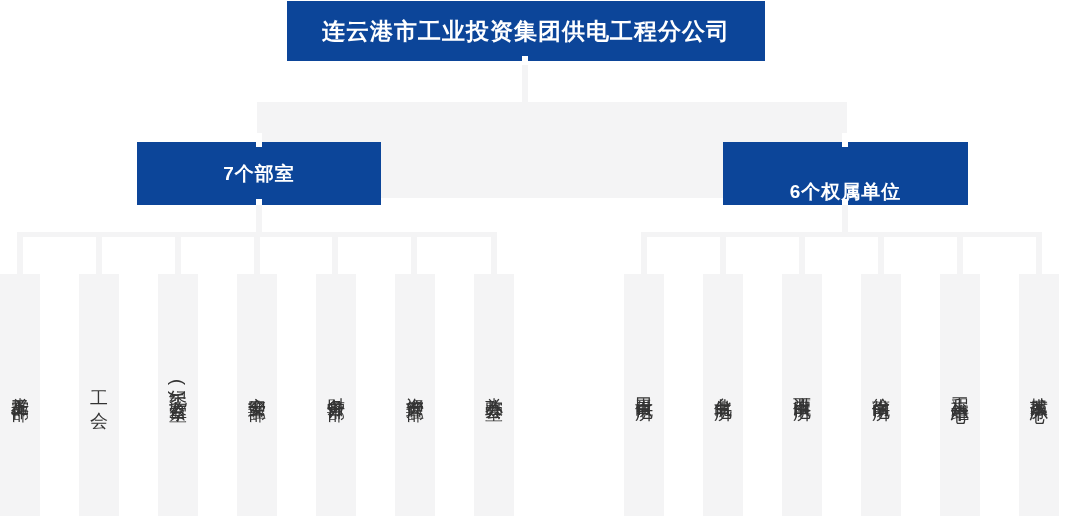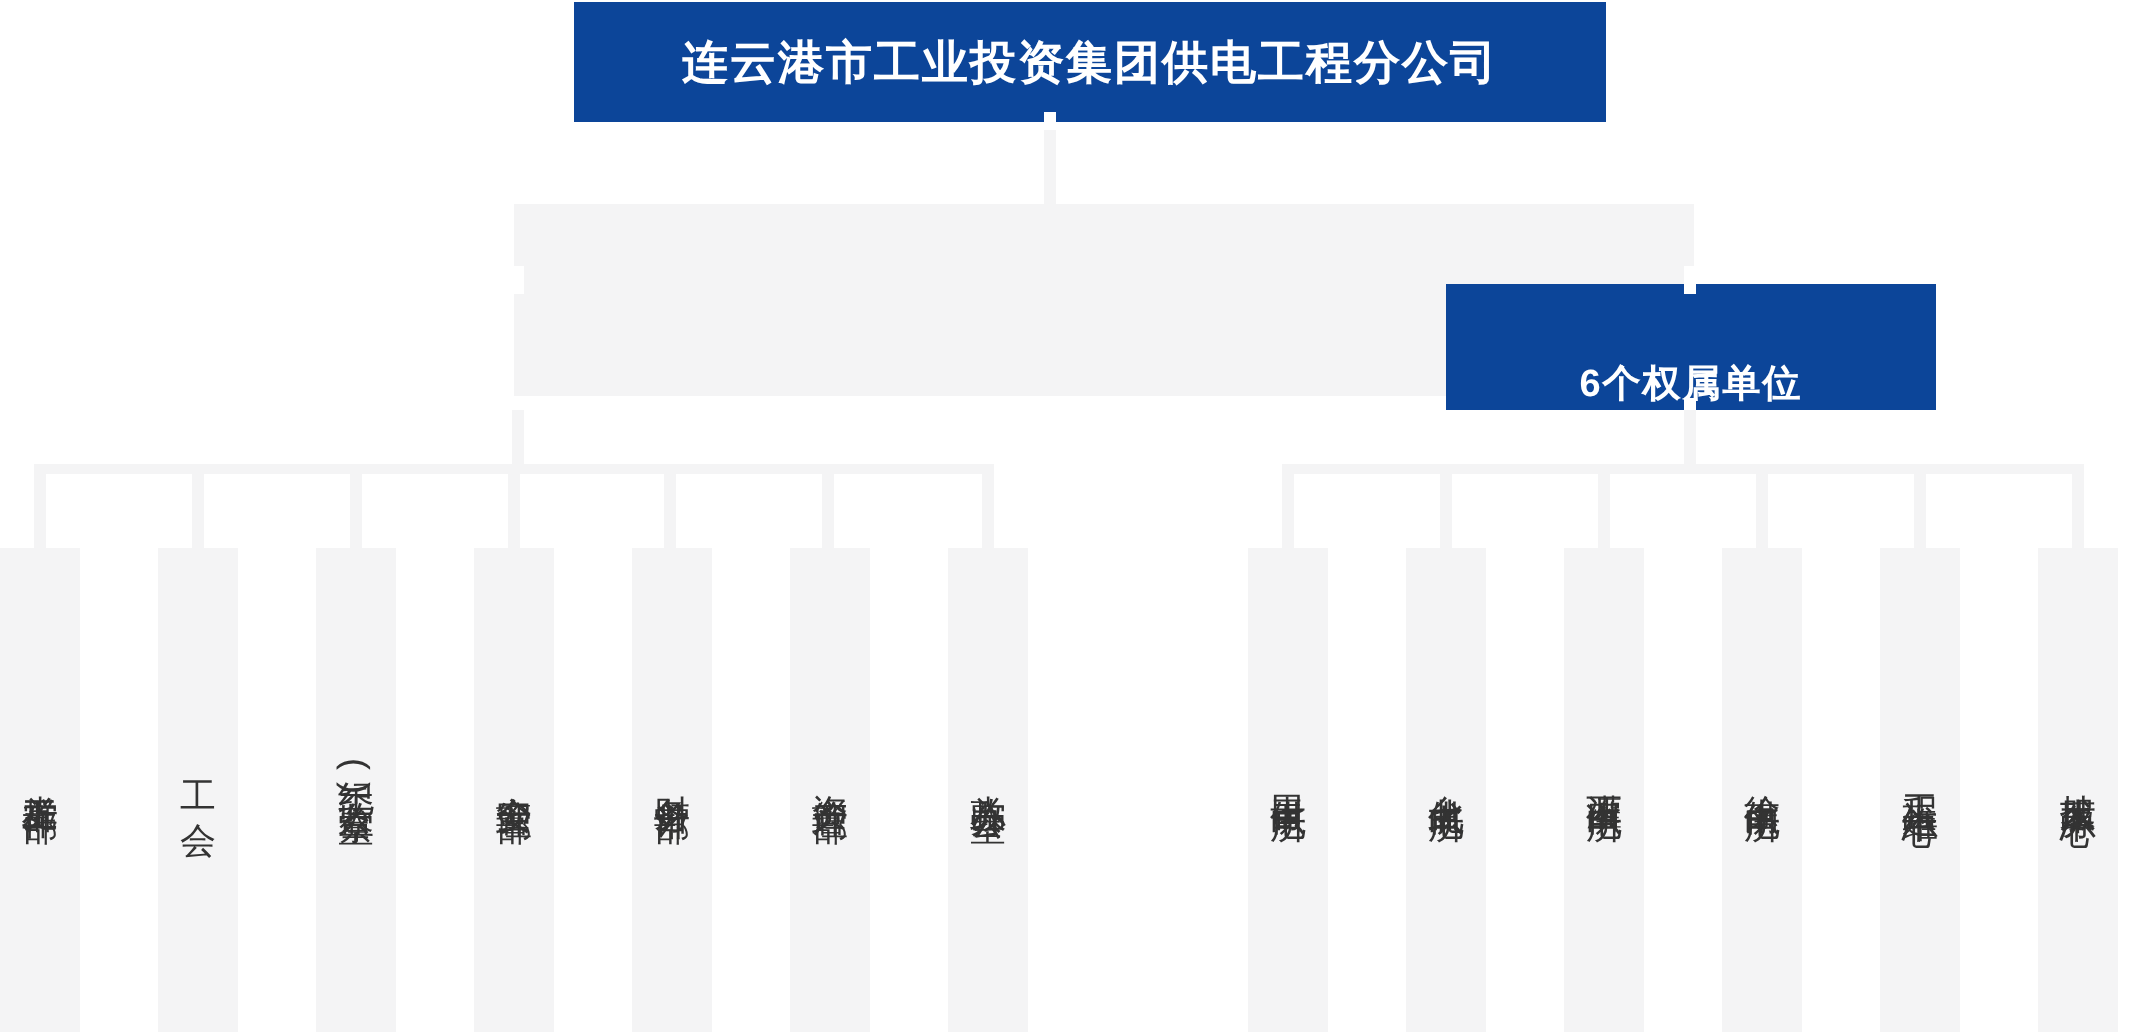--- a/index.html
+++ b/index.html
@@ -21,21 +21,21 @@
   .node-blue {
     position: absolute;
     background: #0c4599;
     color: #ffffff;
     display: flex;
     align-items: center;
     justify-content: center;
     font-weight: bold;
   }
   .root-node {
-    left: 287px; top: 1px; width: 516px; height: 60px;
+    left: 287px; top: 1px; width: 478px; height: 60px;
     font-size: 23px; letter-spacing: 1px;
   }
   .group-node { font-size: 19px; letter-spacing: 1px; }
   .group-node.left  { left: 137px; top: 142px; width: 244px; height: 63px; }
   .group-node.right { left: 723px; top: 142px; width: 245px; height: 63px; align-items: flex-end; }
 
   
   .gray { background: #f4f4f5; }
   .band { left: 257px; top: 102px; width: 590px; height: 96px; }
   .vline { width: 6px; }
@@ -74,20 +74,23 @@
   <div class="abs gray vline" style="left:522px; top:64px; height:39px;"></div>
 
   <div class="abs gray band"></div>
 
   <div class="node-blue root-node">
     <span>连云港市工业投资集团供电工程分公司</span>
   </div>
 
   <div class="abs nub" style="left:522px; top:56px; height:9px;"></div>
 
+  <div class="node-blue group-node left">
+    <span>7个部室</span>
+  </div>
   <div class="abs nub" style="left:256px; top:133px; height:14px;"></div>
   <div class="abs nub" style="left:256px; top:199px; height:6px;"></div>
   <div class="abs gray vline" style="left:256px; top:205px; height:28px;"></div>
 
   <div class="node-blue group-node right">
     <span>6个权属单位</span>
   </div>
   <div class="abs nub" style="left:842px; top:133px; height:14px;"></div>
   <div class="abs nub" style="left:842px; top:199px; height:6px;"></div>
   <div class="abs gray vline" style="left:842px; top:205px; height:28px;"></div>

